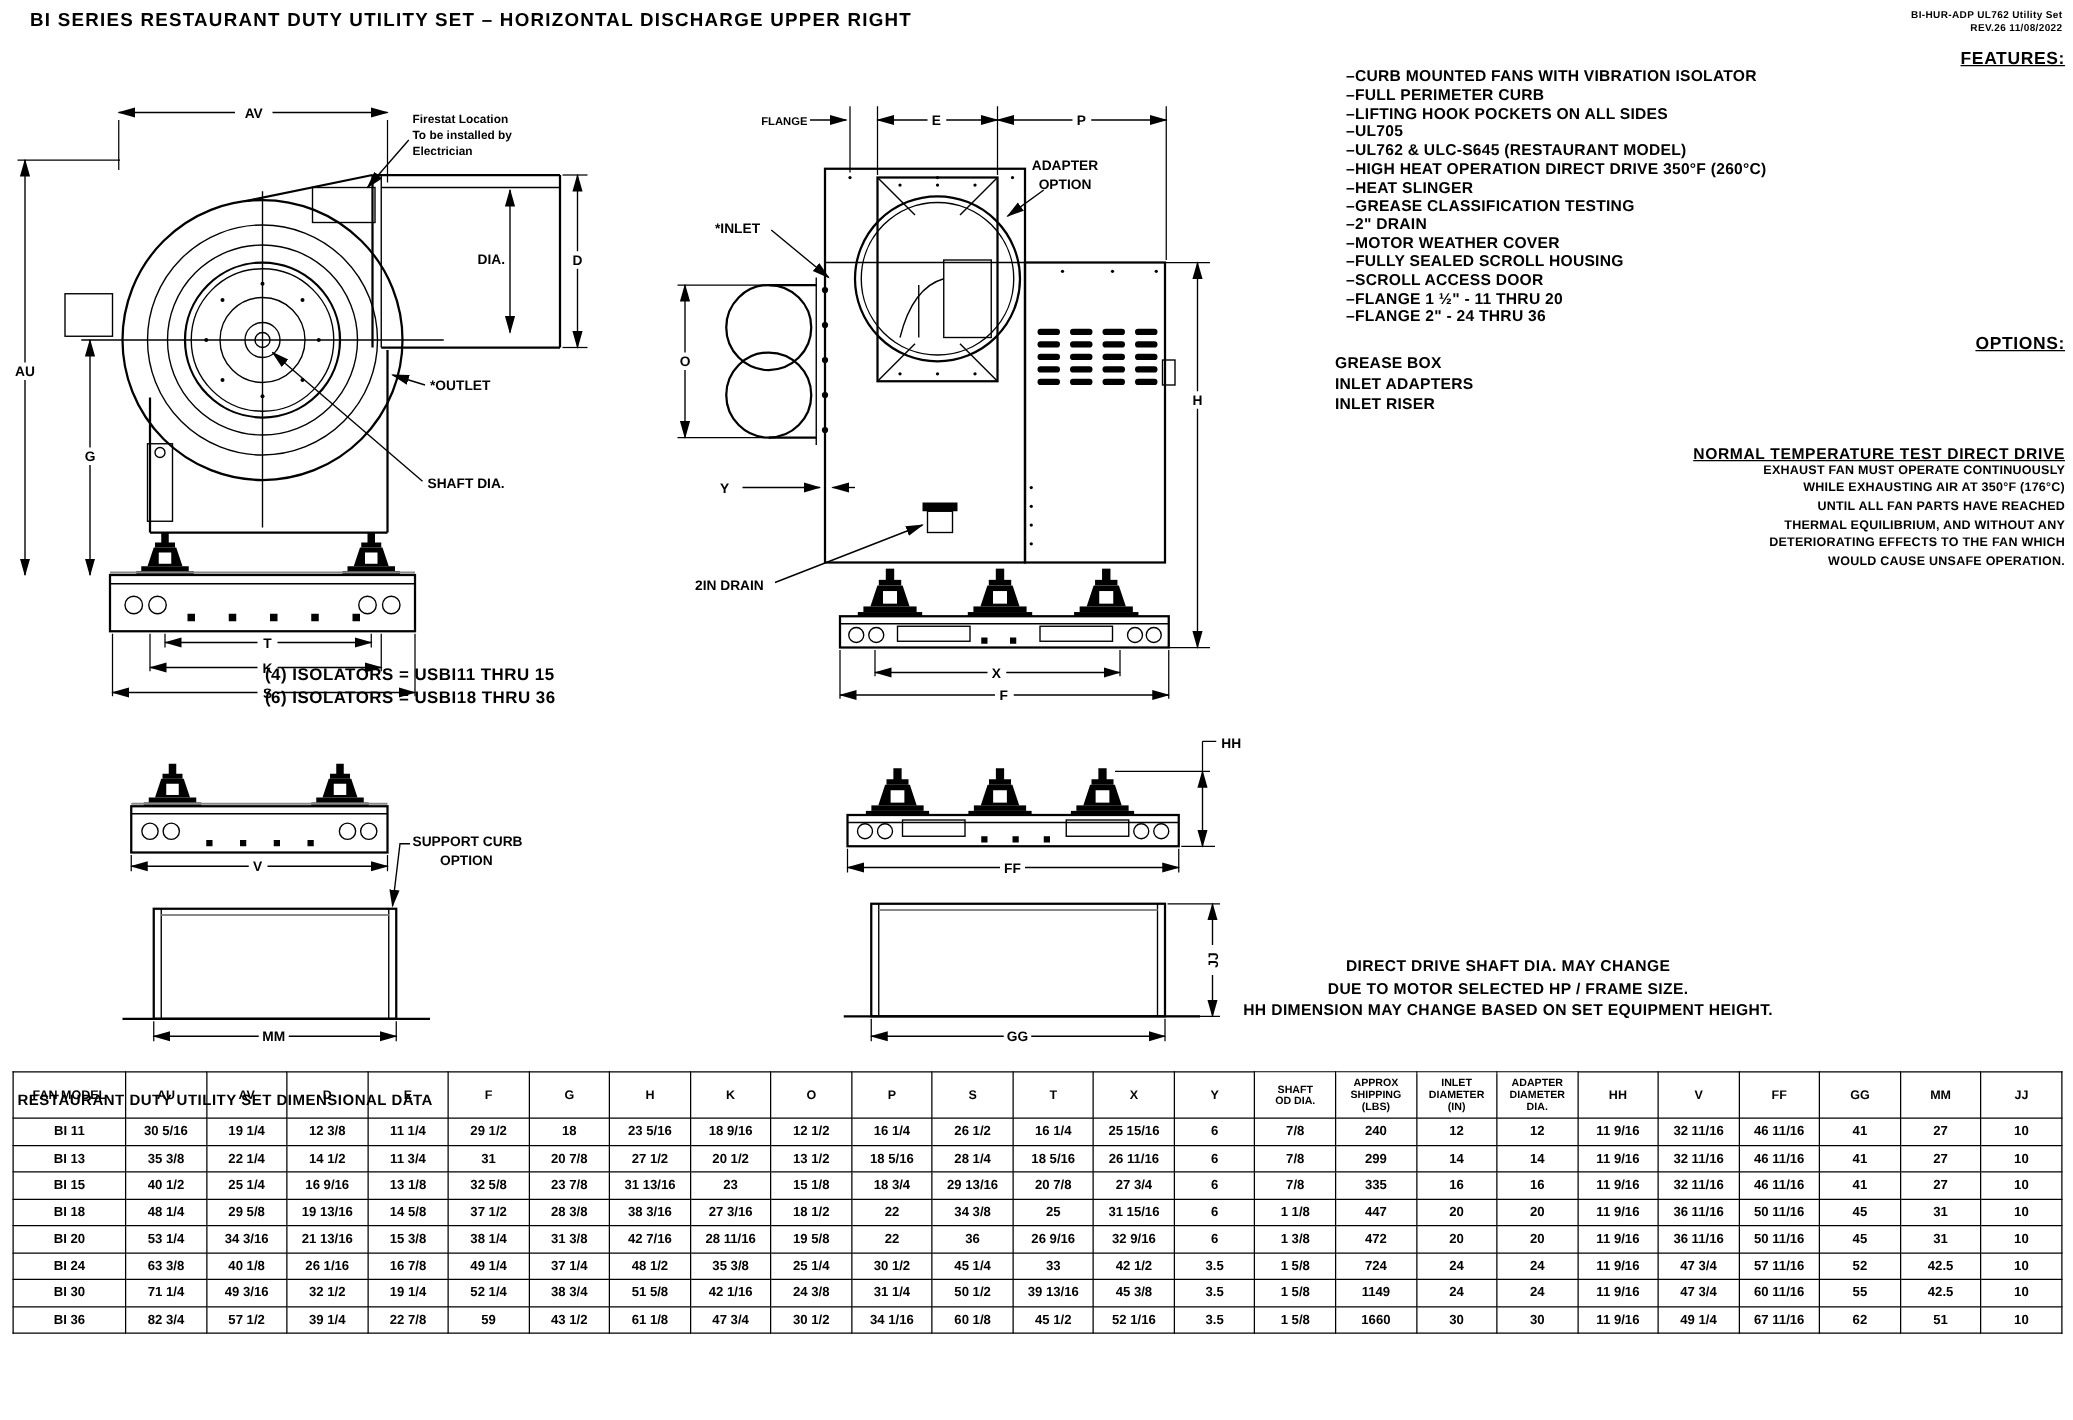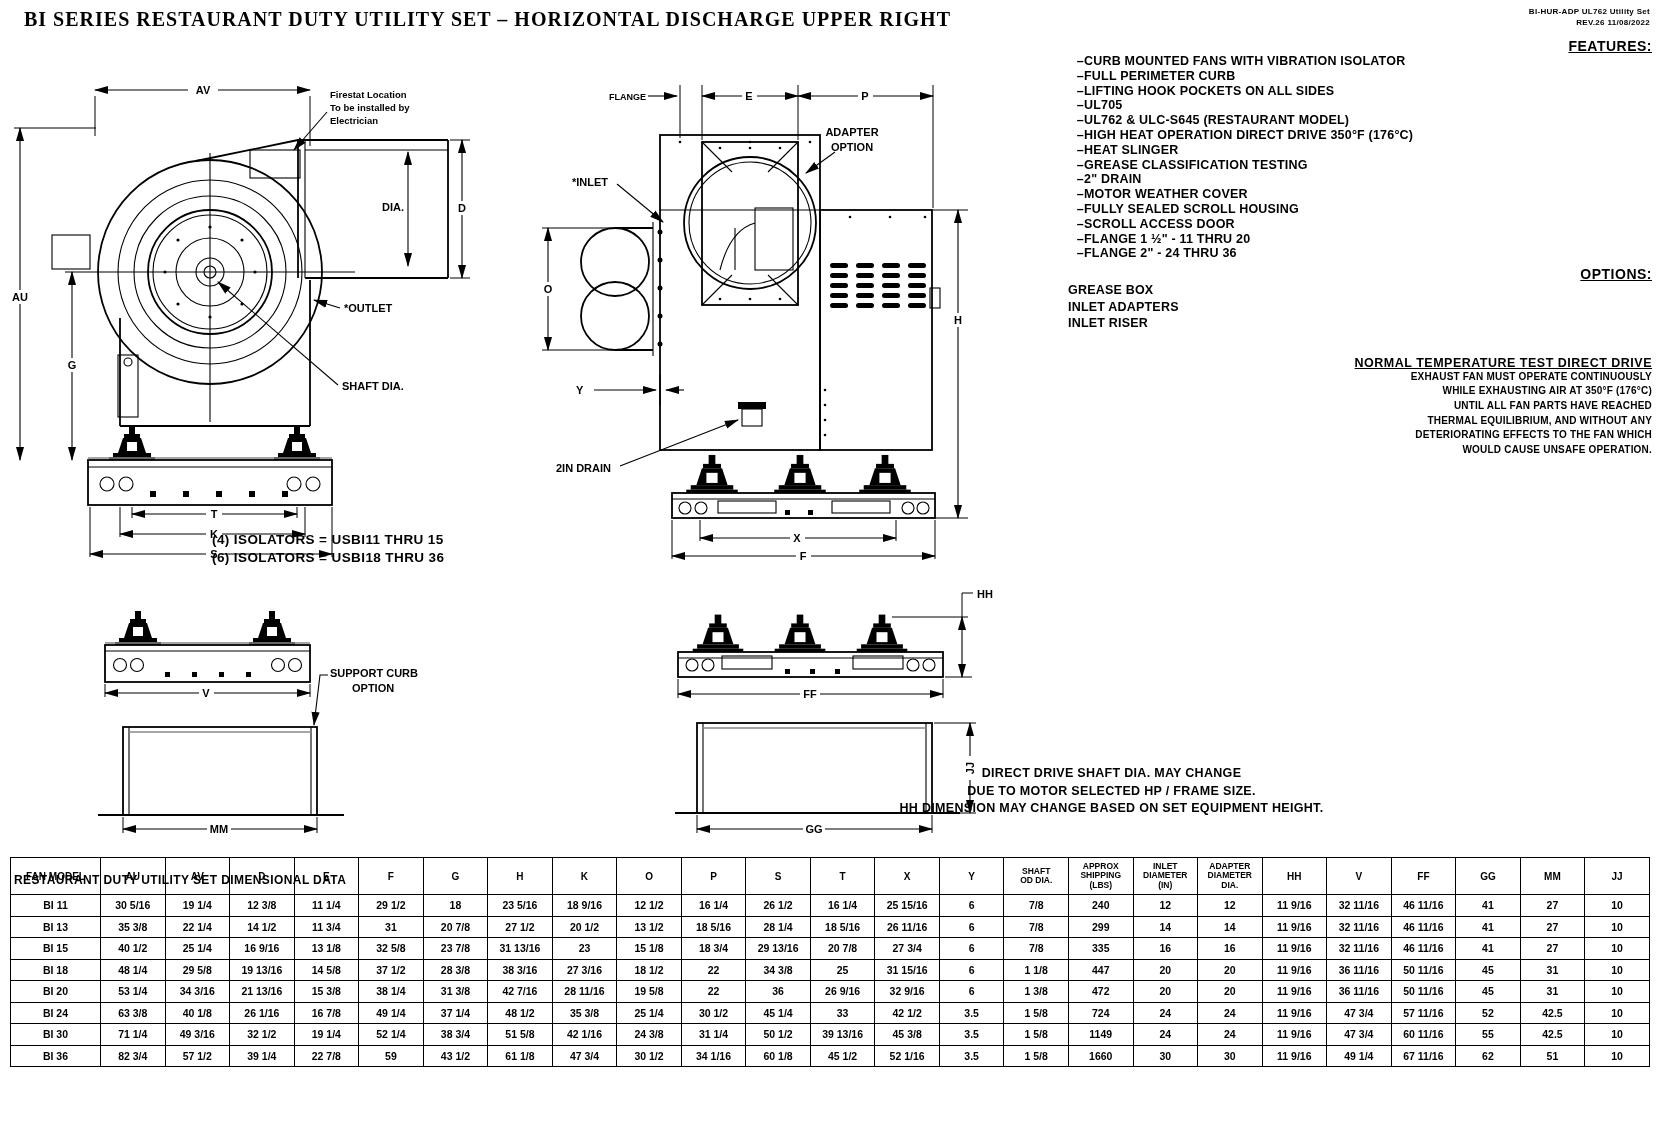--- a/index.html
+++ b/index.html
@@ -1,31 +1,31 @@
 <!DOCTYPE html>
 <html><head>
 <meta charset="utf-8">
 <style>
   html,body{margin:0;padding:0;background:#fff;}
   #page{position:relative;width:1658px;height:1136px;background:#fff;color:#000;
         font-family:"Liberation Sans",sans-serif;font-weight:bold;overflow:hidden;}
   .abs{position:absolute;}
-  #title{left:24px;top:8px;font-size:20px;letter-spacing:1px;white-space:nowrap;font-family:Liberation Serif, serif;}
+  #title{left:24px;top:8px;font-size:15px;letter-spacing:1px;white-space:nowrap;}
   #docref{right:8px;top:6px;font-size:8px;text-align:right;line-height:11px;letter-spacing:.3px;}
   
   #rightcol{left:1056px;top:38px;width:596px;text-align:right;}
   .heading{font-size:14px;text-decoration:underline;margin-left:28px;letter-spacing:.5px;}
   .list .li{display:flex;font-size:12.5px;line-height:14.8px;letter-spacing:.2px;}
   .list .dash{width:28px;flex:0 0 28px;}
   #options-list .li{line-height:16.5px;}
   #options-list .li span:last-child{margin-left:12px;}
   #tempnote-lines{margin-left:28px;font-size:10px;line-height:14.7px;letter-spacing:.2px;}
   #tempnote-lines .li{display:block;}
   #iso-notes{left:212px;top:531px;font-size:13.5px;line-height:18px;letter-spacing:.4px;}
-  #shaftnote{left:854px;top:765px;width:515px;text-align:center;font-size:12.5px;line-height:17.5px;letter-spacing:.3px;}
+  #shaftnote{left:949px;top:765px;width:515px;text-align:center;font-size:12.5px;line-height:17.5px;letter-spacing:.3px;}
   #tbl-title{left:14px;top:842px;font-size:12px;letter-spacing:.4px;margin-top:31px;}
   
   #tblwrap{left:10px;top:857px;}
   table{border-collapse:collapse;table-layout:fixed;width:1640px;}
   th,td{border:1.6px solid #000;text-align:center;padding:0;overflow:hidden;}
   th{font-size:10px;height:36px;line-height:11px;white-space:pre-line;}
   th.raised{position:relative;font-size:8.5px;line-height:9.5px;}
   th.raised::before{content:"";position:absolute;left:-1.6px;right:-1.6px;top:-8px;height:8px;
                     background:#fff;border:1.6px solid #000;border-bottom:none;}
   td{font-size:10.5px;height:20.5px;white-space:nowrap;}
@@ -508,21 +508,21 @@
         <div class="li">
           <span class="dash">–</span>
           <span>UL705</span>
         </div>
         <div class="li">
           <span class="dash">–</span>
           <span>UL762 &amp; ULC-S645 (RESTAURANT MODEL)</span>
         </div>
         <div class="li">
           <span class="dash">–</span>
-          <span>HIGH HEAT OPERATION DIRECT DRIVE 350°F (176°C)</span>
+          <span>HIGH HEAT OPERATION DIRECT DRIVE 350°F (260°C)</span>
         </div>
         <div class="li">
           <span class="dash">–</span>
           <span>HEAT SLINGER</span>
         </div>
         <div class="li">
           <span class="dash">–</span>
           <span>GREASE CLASSIFICATION TESTING</span>
         </div>
         <div class="li">

